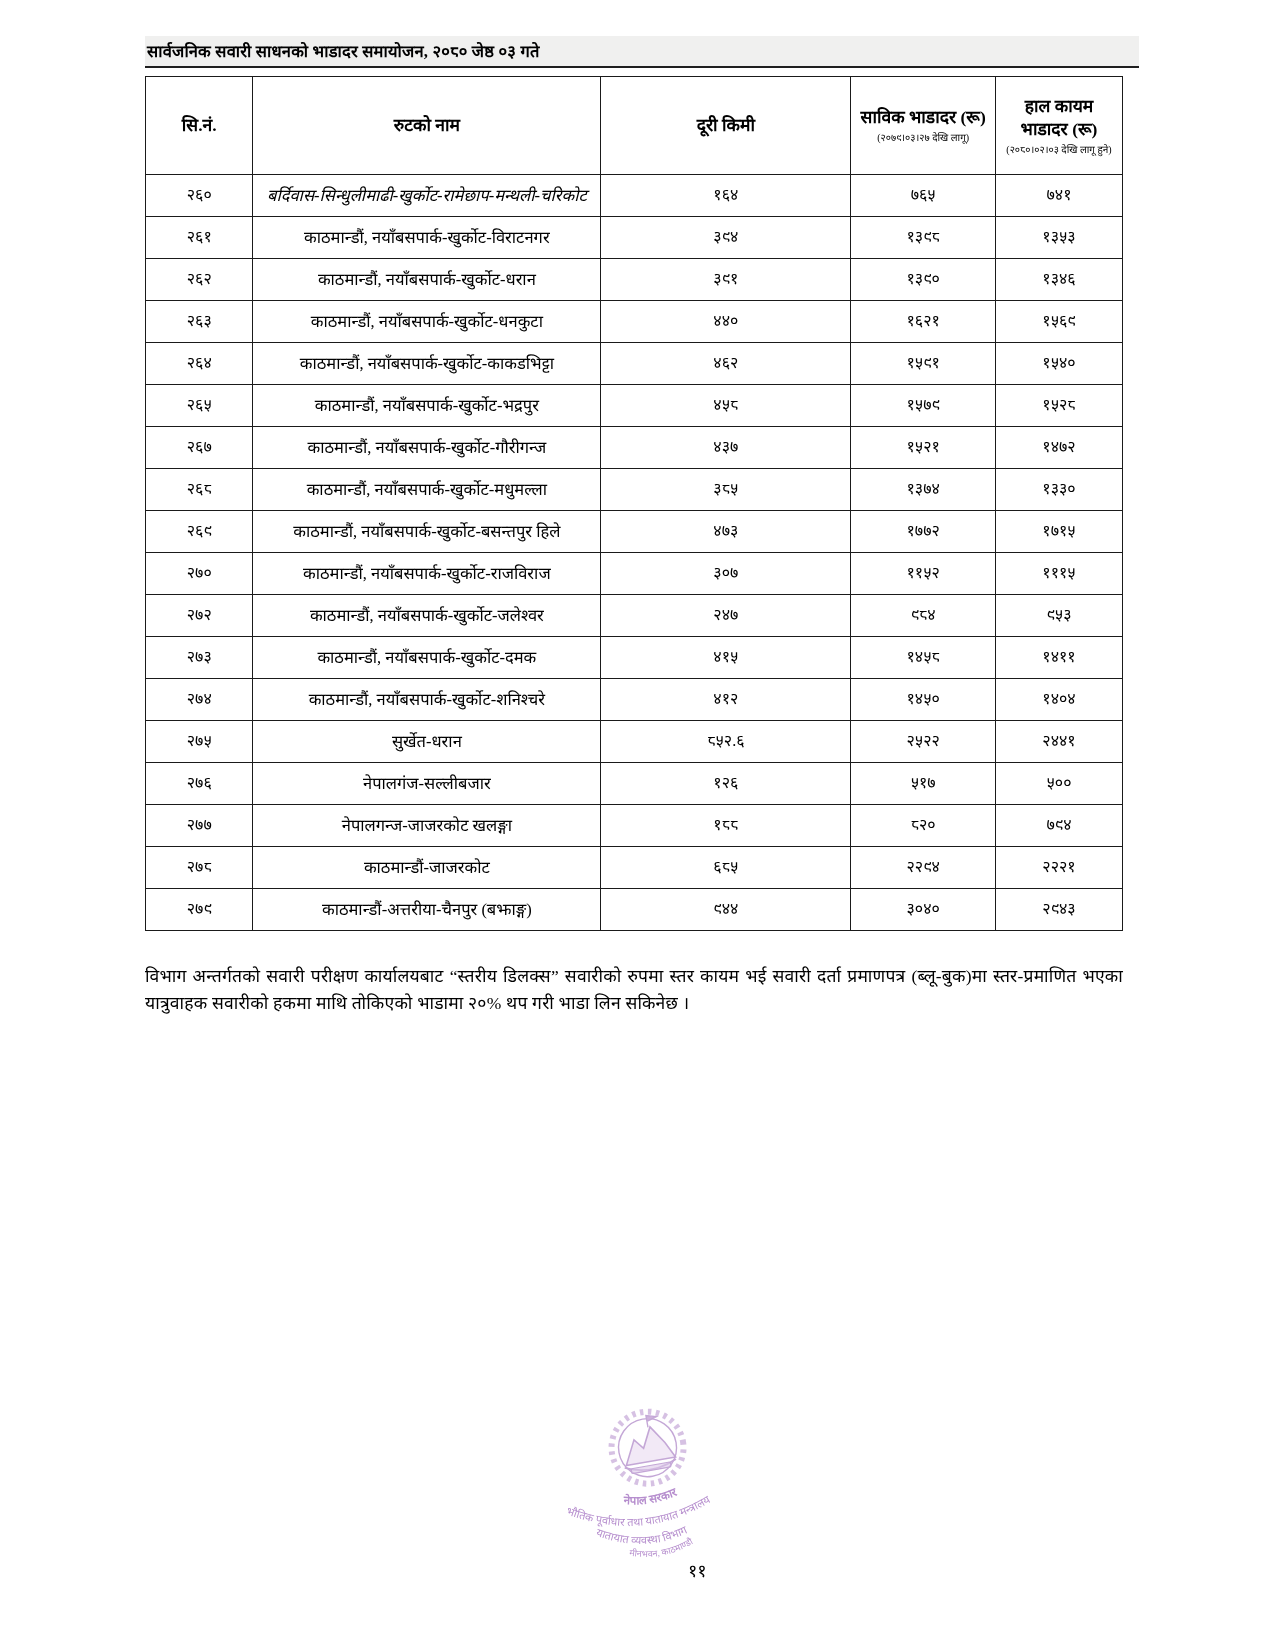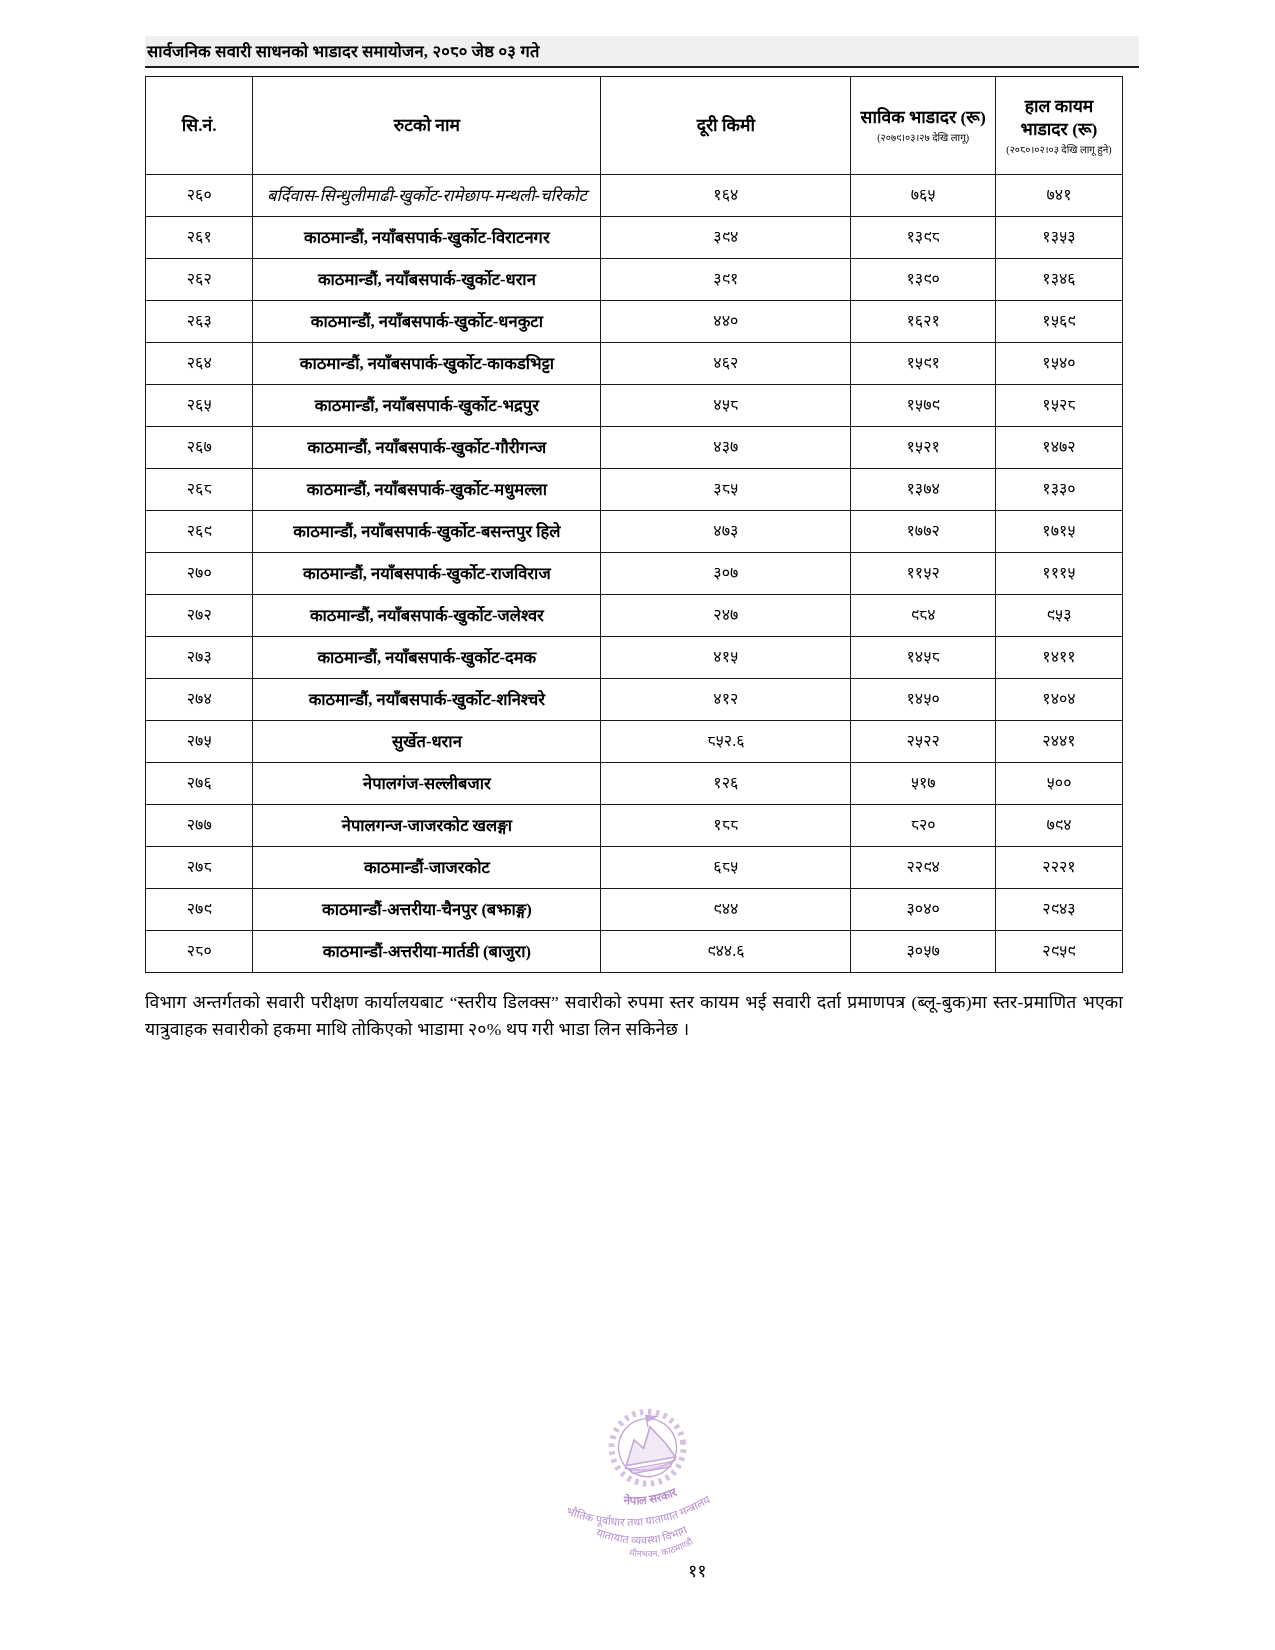--- a/index.html
+++ b/index.html
@@ -51,29 +51,29 @@
     line-height:1.35;
     margin-top:2px;
   }
   table.fare td{
     height:42px;
     font-size:16px;
     line-height:1.3;
     padding:2px 6px;
   }
   table.fare td.route{
-    font-weight:bold;
+    font-weight:normal;
     font-size:16.5px;
   }
   table.fare td.route.regular{
     font-weight:normal;
     font-style:italic;
   }
   .footnote{
-    margin-top:16px;
+    margin-top:32px;
     width:978px;
     font-size:17.5px;
     line-height:1.55;
     text-align:justify;
     letter-spacing:.2px;
   }
   .stamp{
     position:absolute;
     left:535px;top:1385px;
     width:240px;height:210px;
@@ -244,27 +244,20 @@
             <td>६८५</td>
             <td>२२९४</td>
             <td>२२२१</td>
           </tr>
           <tr>
             <td>२७९</td>
             <td class="route">काठमान्डौं-अत्तरीया-चैनपुर (बझाङ्ग)</td>
             <td>९४४</td>
             <td>३०४०</td>
             <td>२९४३</td>
-          </tr>
-          <tr>
-            <td>२८०</td>
-            <td class="route">काठमान्डौं-अत्तरीया-मार्तडी (बाजुरा)</td>
-            <td>९४४.६</td>
-            <td>३०५७</td>
-            <td>२९५९</td>
           </tr>
         </tbody>
     </table>
 
     <div class="footnote">विभाग अन्तर्गतको सवारी परीक्षण कार्यालयबाट “स्तरीय डिलक्स” सवारीको रुपमा स्तर कायम भई सवारी दर्ता प्रमाणपत्र (ब्लू-बुक)मा स्तर-प्रमाणित भएका यात्रुवाहक सवारीको हकमा माथि तोकिएको भाडामा २०%  थप गरी भाडा लिन सकिनेछ ।</div>
   </div>
 
   <svg class="stamp" viewBox="0 0 240 210" xmlns="http://www.w3.org/2000/svg">
     <g fill="none" stroke="#a97fc4" opacity="0.8">
       <circle cx="120" cy="62" r="36" stroke-width="6" stroke-dasharray="3.5 4.5" opacity="0.7"></circle>

